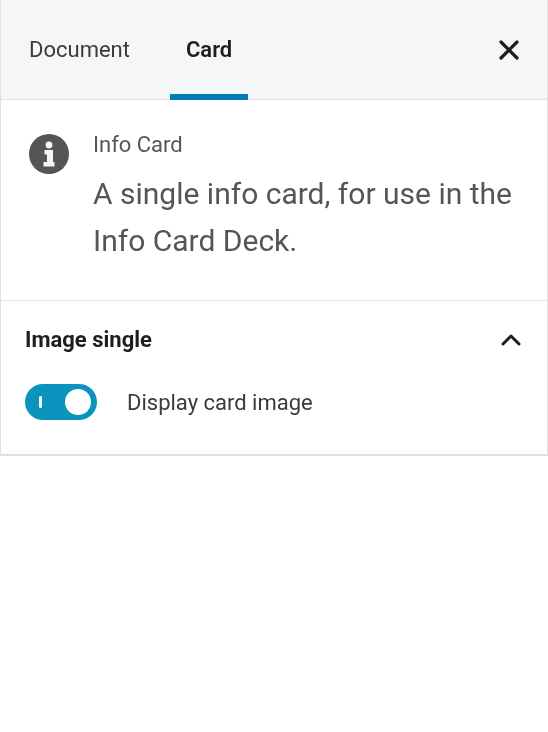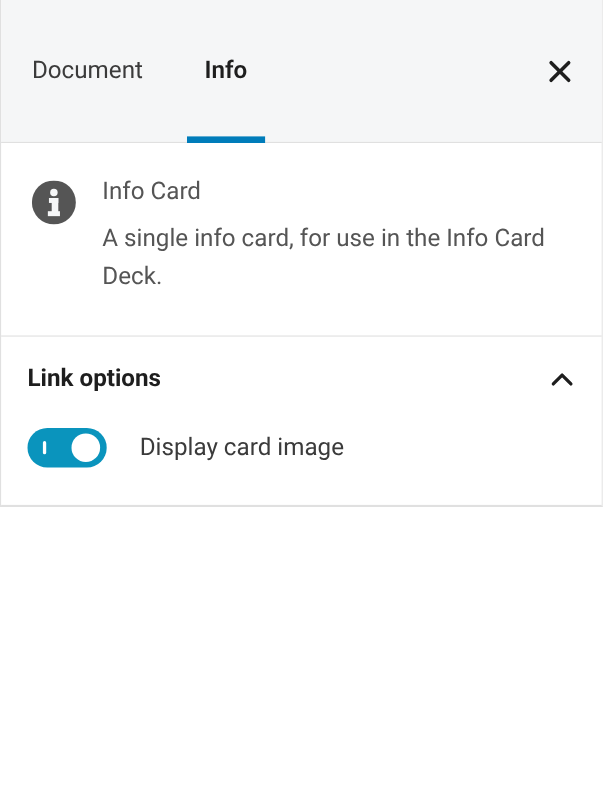--- a/index.html
+++ b/index.html
@@ -13,21 +13,21 @@
   .panel {
     width: 548px;
     border: 1px solid #e0e0e0;
     border-top: none;
   }
   .tabbar {
     display: flex;
     align-items: center;
     background: #f5f6f7;
     border-bottom: 1px solid #e0e0e0;
-    height: 130px;
+    height: 100px;
     position: relative;
   }
   .tab {
     height: 100%;
     display: flex;
     align-items: center;
     padding: 0 28px;
     font-size: 22px;
     color: #3b3b3b;
     cursor: pointer;
@@ -64,21 +64,21 @@
     flex-shrink: 0;
     margin-top: 2px;
   }
   .block-title {
     font-size: 22px;
     font-weight: 400;
     color: #555;
     margin-bottom: 14px;
   }
   .block-desc {
-    font-size: 22px;
+    font-size: 30px;
     color: #555;
     line-height: 1.55;
   }
   .section {
     border-bottom: 1px solid #e0e0e0;
   }
   .section-hdr {
     display: flex;
     align-items: center;
     justify-content: space-between;
@@ -147,21 +147,21 @@
 </head>
 <body>
 
 <div class="panel">
 
   <div class="tabbar">
     <div class="tab">
       <span>Document</span>
     </div>
     <div class="tab active">
-      <span>Info</span>
+      <span>Card</span>
     </div>
     <div class="close">
       <svg width="24" height="24" viewBox="0 0 24 24">
         <path d="M4 4 L20 20 M20 4 L4 20" stroke="#1e1e1e" stroke-width="3.2" stroke-linecap="round"></path>
       </svg>
     </div>
   </div>
 
   <div class="block-header">
     <div class="block-icon">
@@ -174,21 +174,21 @@
       </svg>
     </div>
     <div>
       <div class="block-title">Info Card</div>
       <div class="block-desc">A single info card, for use in the Info Card Deck.</div>
     </div>
   </div>
 
   <div class="section">
     <div class="section-hdr">
-      <span class="section-title">Link options</span>
+      <span class="section-title">Image single</span>
       <svg width="24" height="24" viewBox="0 0 24 24">
         <path d="M4 16 L12 8 L20 16" stroke="#1e1e1e" stroke-width="3" fill="none" stroke-linecap="round" stroke-linejoin="round"></path>
       </svg>
     </div>
     <div class="section-body">
       <div class="toggle-row">
         <div class="toggle">
           <div class="mark"></div>
           <div class="knob"></div>
         </div>

